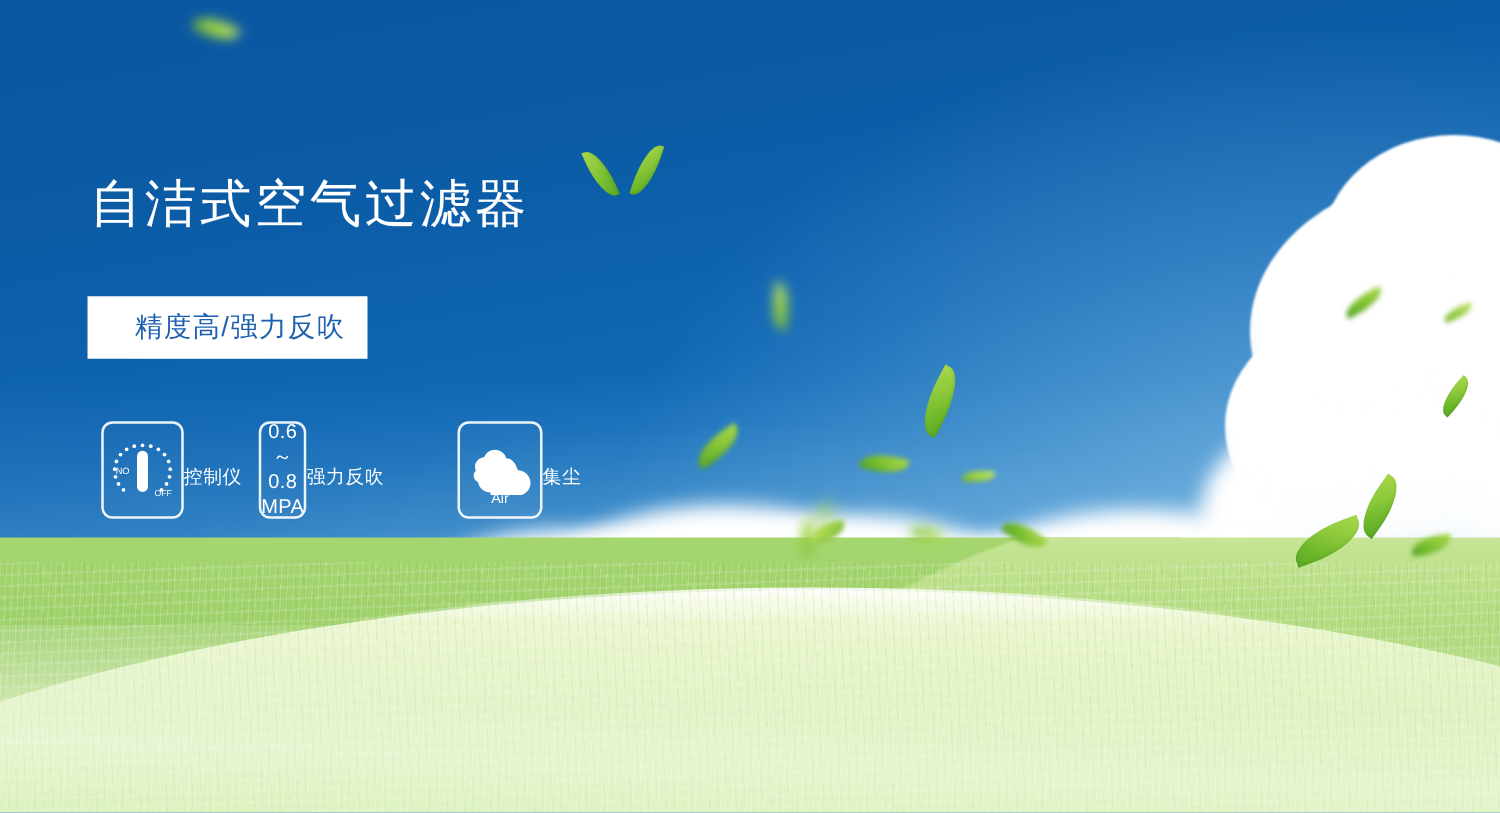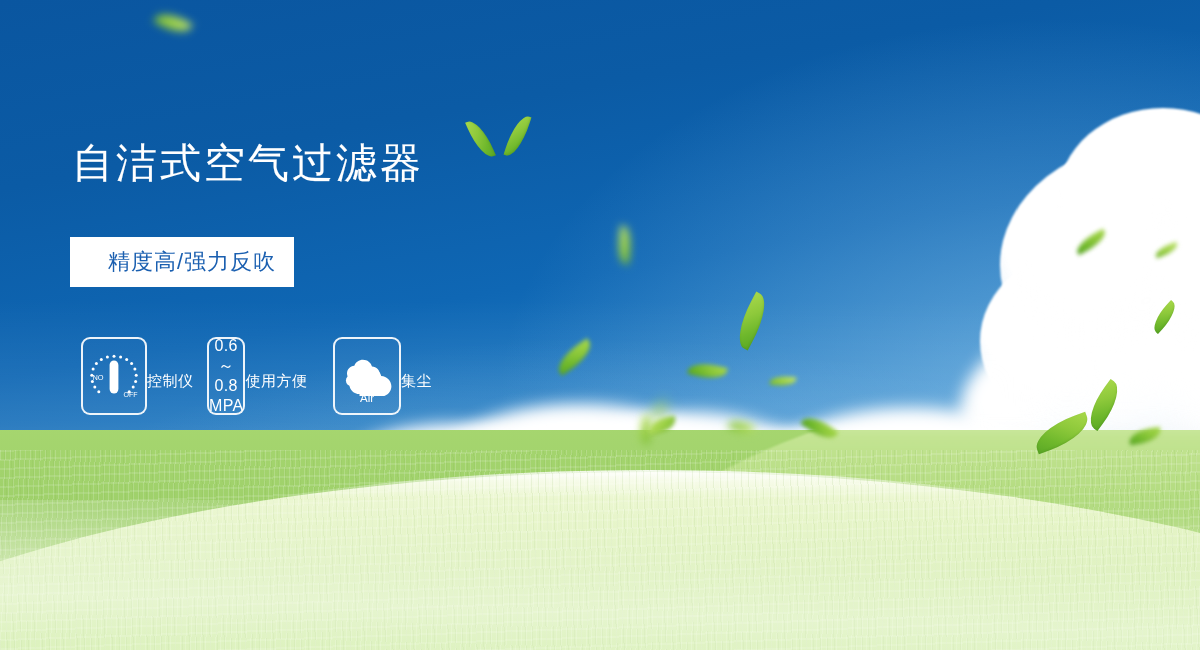--- a/index.html
+++ b/index.html
@@ -296,21 +296,21 @@
     margin-top: 11px;
     color: #ffffff;
     font-size: 15px;
     letter-spacing: 0.5px;
     white-space: nowrap;
     text-align: center;
   }
   .feat-svg { display: block; }
 
   
-  #feature-dust .feat-box { background: rgba(255,255,255,0.03); }
+  #feature-dust .feat-box { background: rgba(255,255,255,0.03); margin-left: 33px; }
 </style>
 </head>
 <body>
 
 <div id="banner">
 
   <div class="sky"></div>
 
   <div>
     <div class="cloud soft" id="c-r8"></div>
@@ -422,21 +422,21 @@
         <div class="feat-caption">控制仪</div>
       </div>
 
       <div class="feature" id="feature-filter">
         <div class="feat-box">
           <div class="feat-text">
             <div>0.6～0.8</div>
             <div>MPA</div>
           </div>
         </div>
-        <div class="feat-caption">使用方便</div>
+        <div class="feat-caption">强力反吹</div>
       </div>
 
 
 
       <div class="feature" id="feature-dust">
         <div class="feat-box">
           <svg class="feat-svg" width="64" height="58" viewBox="0 0 64 58">
             <g fill="#ffffff">
               <path d="M20 34c-4.4 0-8-3.4-8-7.6 0-4 3.2-7.3 7.3-7.6 1.3-3.5 4.7-6 8.7-6 4.3 0 8 2.9 9 6.8 4.5.3 8 3.9 8 8.3 0 3.4-2.1 6.3-5.1 7.6l-.5.5H20z"></path>
               <path d="M30 44c-5.3 0-9.6-4-9.6-9 0-4.7 3.8-8.6 8.7-9 1.6-4.2 5.7-7.1 10.5-7.1 5.2 0 9.6 3.4 10.9 8.1 5.4.4 9.6 4.6 9.6 9.8 0 4-2.5 7.4-6.1 8.9l-.6.3H30z" opacity="0.0"></path>

